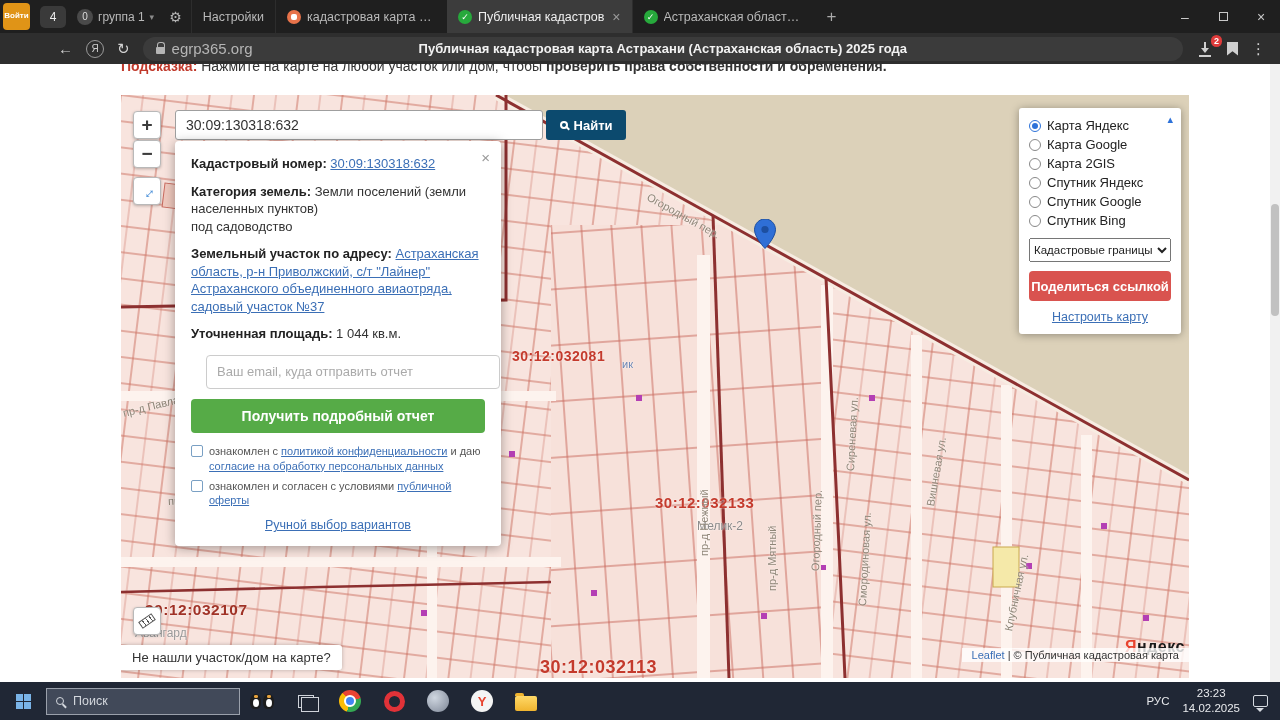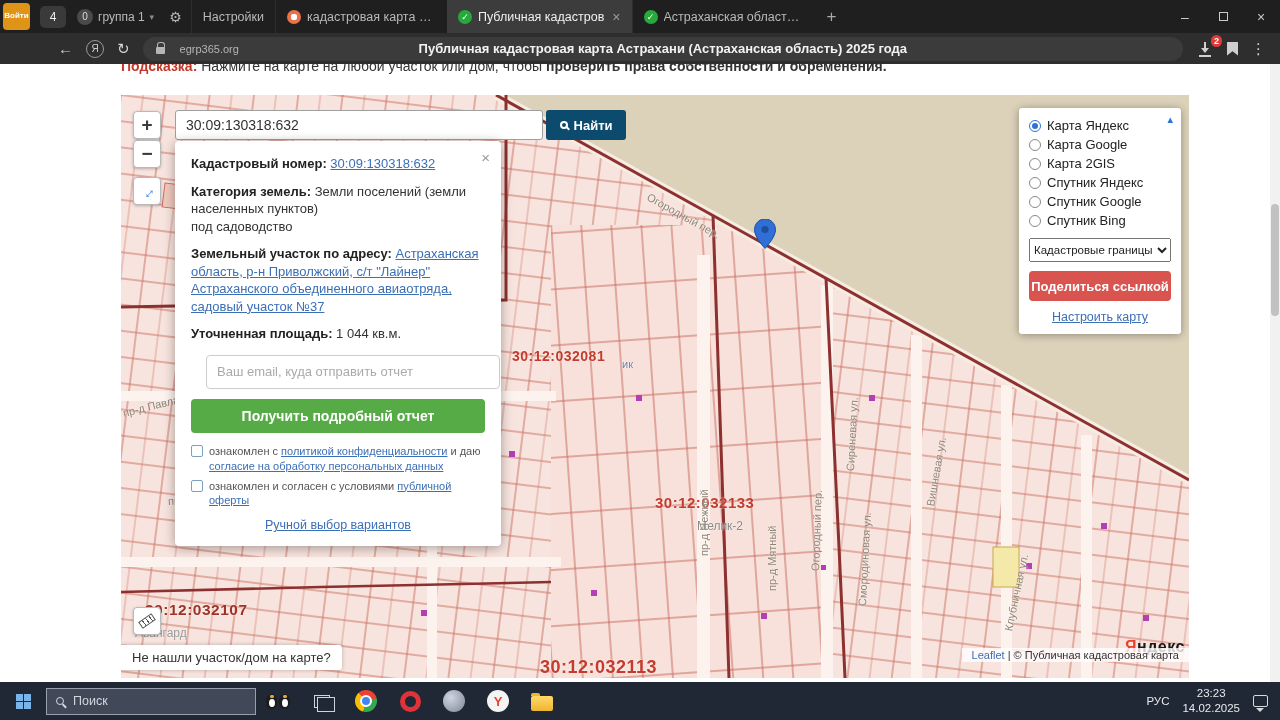--- a/index.html
+++ b/index.html
@@ -29,21 +29,21 @@
 .win-controls>span{width:38px;height:33px;display:flex;align-items:center;justify-content:center;color:#c9c9c9;font-size:14px;cursor:pointer}
 .maxbox{width:9px;height:9px;border:1.3px solid #c9c9c9;display:block}
 
 
 .addressbar{position:absolute;top:33px;left:0;right:0;height:31px;background:#2e2e2e;display:flex;align-items:center;padding:0 14px 0 58px;gap:13px}
 .nav-ico{color:#d2d2d2;font-size:15px;cursor:pointer}
 .ya-circle{width:18px;height:18px;border-radius:50%;border:1.5px solid #9a9a9a;color:#cfcfcf;font-size:10px;display:flex;align-items:center;justify-content:center;cursor:pointer}
 .url-pill{flex:1;height:24px;background:#3b3b3b;border-radius:13px;display:flex;align-items:center;padding:0 13px;position:relative;overflow:hidden}
 .lock{width:9px;height:7px;background:#b5b5b5;border-radius:1px;position:relative;margin-top:4px;flex:0 0 9px}
 .lock:before{content:"";position:absolute;top:-5px;left:1.5px;width:6px;height:5px;border:1.5px solid #b5b5b5;border-bottom:none;border-radius:3px 3px 0 0}
-.domain{color:#b5b5b5;font-size:11px;margin-left:15px;z-index:2}
+.domain{color:#b5b5b5;font-size:15px;margin-left:7px;z-index:2}
 .page-title{position:absolute;left:0;right:0;text-align:center;color:#f2f2f2;font-size:13px;font-weight:bold;white-space:nowrap;overflow:hidden}
 .dl-ico{position:relative;width:18px;height:16px;cursor:pointer}
 .dl-shaft{position:absolute;left:8px;top:1px;width:2px;height:7px;background:#cfcfcf}
 .dl-head{position:absolute;left:5px;top:7px;border-left:4px solid transparent;border-right:4px solid transparent;border-top:5px solid #cfcfcf}
 .dl-base{position:absolute;left:3px;bottom:0;width:12px;height:2px;background:#cfcfcf}
 .badge{position:absolute;top:-6px;right:-8px;background:#e03b3b;color:#fff;font-size:9px;border-radius:7px;padding:0 3px;height:12px;line-height:12px;font-weight:bold}
 .flag{width:11px;height:14px;background:#cfcfcf;clip-path:polygon(0 0,100% 0,100% 100%,50% 70%,0 100%);cursor:pointer}
 .kebab{color:#cfcfcf;font-size:15px;cursor:pointer}
 
 
@@ -107,21 +107,21 @@
 .ylogo .red{color:#e8432e}
 
 .vscroll{position:absolute;right:0;top:0;width:10px;height:618px;background:#f1f1f1}
 .vthumb{position:absolute;left:1px;top:140px;width:8px;height:112px;background:#c1c1c1;border-radius:4px}
 
 
 .taskbar{position:absolute;left:0;top:682px;width:1280px;height:38px;background:#202735;display:flex;align-items:center;color:#e8eaed}
 .start{width:46px;height:38px;display:flex;align-items:center;justify-content:center;cursor:pointer}
 .winlogo{display:grid;grid-template-columns:7px 7px;grid-template-rows:7px 7px;gap:1px}
 .winlogo i{background:#7ab4e8;display:block}
-.tb-search{width:210px;height:27px;background:#414959;border:1px solid #9aa0ab;display:flex;align-items:center;gap:9px;padding:8px 9px;color:#d3d7dd;font-size:12.5px;cursor:text}
+.tb-search{width:194px;height:27px;background:#414959;border:1px solid #9aa0ab;display:flex;align-items:center;gap:9px;padding:8px 9px;color:#d3d7dd;font-size:12.5px;cursor:text}
 .mag2{width:8px;height:8px;border:1.5px solid #d3d7dd;border-radius:50%;position:relative;flex:0 0 8px}
 .mag2:after{content:"";position:absolute;width:5px;height:1.5px;background:#d3d7dd;transform:rotate(45deg);right:-4px;bottom:-2px}
 .tb-ico{width:44px;height:38px;display:flex;align-items:center;justify-content:center;cursor:pointer}
 .peng{width:11px;height:15px;background:#1d1d1d;border-radius:50% 50% 42% 42%;position:relative;margin:0 1px}
 .peng:after{content:"";position:absolute;left:2.5px;top:5px;width:6px;height:8px;background:#fff;border-radius:50%}
 .peng:before{content:"";position:absolute;left:3.5px;top:1.5px;width:4px;height:3px;background:#e8a33d;border-radius:40%}
 .tview{width:16px;height:13px;border:1.5px solid #cfd3da;position:relative}
 .tview:before{content:"";position:absolute;right:-6px;bottom:-5px;width:16px;height:13px;border:1.5px solid #cfd3da;background:#202735}
 .chrome{width:22px;height:22px;border-radius:50%;background:conic-gradient(from -45deg,#ea4335 0 120deg,#34a853 0 240deg,#fbbc05 0 360deg);position:relative}
 .chrome:after{content:"";position:absolute;inset:5px;background:#4285f4;border:2px solid #fff;border-radius:50%}

